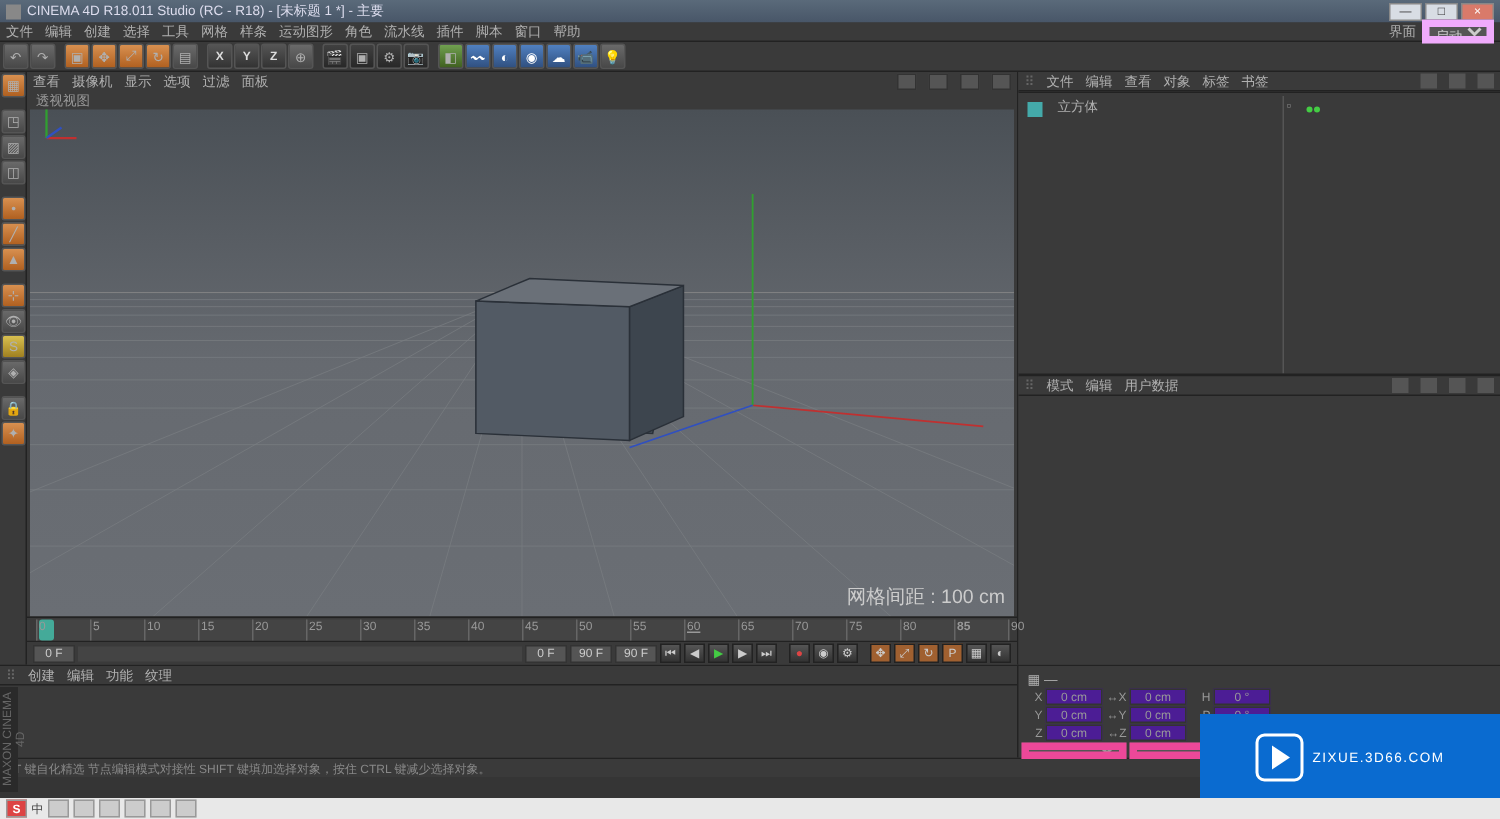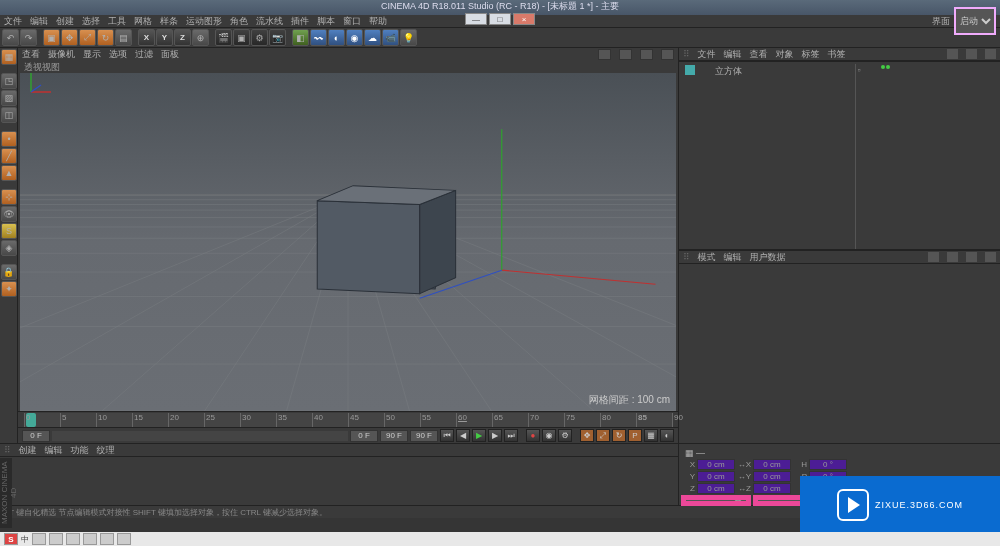--- a/index.html
+++ b/index.html
@@ -1,29 +1,29 @@
 <!DOCTYPE html>
 <html><head>
 <meta charset="utf-8">
 <style>
 * { margin: 0; padding: 0; box-sizing: border-box; font-family: "Microsoft YaHei", sans-serif; }
 body { width: 1000px; height: 546px; background: #353535; color: #b0b0b0; font-size: 10px; overflow: hidden; position: relative; }
 
 
-.titlebar { height: 15px; background: linear-gradient(#5a6a7a, #485668); display: flex; align-items: center; padding: 0 4px; color: #dde; font-size: 9px; flex-direction: column; }
+.titlebar { height: 15px; background: linear-gradient(#5a6a7a, #485668); display: flex; align-items: center; padding: 0 4px; color: #dde; font-size: 9px; }
 .titlebar .icon { width: 10px; height: 10px; background: #888; margin-right: 4px; }
 .titlebar .spacer { flex: 1; }
 .winbtns { display: flex; gap: 2px; }
 .winbtn { width: 22px; height: 12px; background: #d8dde4; border: 1px solid #888; display: flex; align-items: center; justify-content: center; font-size: 8px; color: #333; }
 .winbtn.close { background: #d97a6a; color: #fff; }
 
 
 .menubar { height: 13px; background: #3a3a3a; display: flex; align-items: center; padding: 0 4px; gap: 8px; font-size: 9px; border-bottom: 1px solid #222; }
 .menubar .layout-sel { margin-left: auto; display: flex; align-items: center; gap: 4px; }
-.menubar .layout-sel select { background: #555; color: #ccc; border: 2px solid #f0abfc; font-size: 9px; height: 28px; text-align: center; }
+.menubar .layout-sel select { background: #555; color: #ccc; border: 5px solid #f0abfc; font-size: 9px; height: 16px; text-align: center; }
 
 
 .toolbar { height: 20px; background: #3a3a3a; display: flex; align-items: center; padding: 0 2px; gap: 1px; border-bottom: 1px solid #222; }
 .tbtn { width: 17px; height: 17px; display: flex; align-items: center; justify-content: center; border: 1px solid #555; border-radius: 2px; background: #444; font-size: 9px; }
 .tbtn.orange { background: linear-gradient(#d89050, #b06020); }
 .tbtn.blue { background: linear-gradient(#5080c0, #305080); color: #fff; }
 .tbtn.grey { background: linear-gradient(#6a6a6a, #484848); }
 .tbtn.green { background: linear-gradient(#70a050, #406020); }
 .tbtn.dark { background: linear-gradient(#404040, #282828); }
 .tbtn.axis { background: linear-gradient(#555, #333); color: #ddd; font-weight: bold; font-size: 8px; }
@@ -41,21 +41,21 @@
 .lsep { height: 6px; }
 
 
 .viewarea { flex: 1; display: flex; flex-direction: column; background: #3a3a3a; }
 .viewmenu { height: 13px; background: #3a3a3a; display: flex; align-items: center; padding: 0 4px; gap: 8px; font-size: 9px; }
 .viewmenu .spacer { flex: 1; }
 .viewmenu .vbtn { width: 13px; height: 11px; background: #555; border: 1px solid #333; }
 .viewlabel { height: 12px; background: #3a3a3a; padding: 0 6px; font-size: 9px; color: #999; }
 .viewport { flex: 1; position: relative; background: linear-gradient(#4a5056 0%, #666a70 50%, #6a6e74 100%); overflow: hidden; margin: 0 2px; }
 .viewport svg { width: 100%; height: 100%; display: block; }
-.gridinfo { position: absolute; right: 6px; bottom: 4px; font-size: 10px; color: #ccc; }
+.gridinfo { position: absolute; right: 6px; bottom: 4px; font-size: 13px; color: #ccc; }
 .axisguide { position: absolute; left: 6px; bottom: 6px; }
 
 
 .timeline { height: 16px; background: #3a3a3a; display: flex; align-items: center; padding: 0 4px; border-top: 1px solid #222; position: relative; }
 .timeline .ruler { flex: 1; height: 14px; background: #444; position: relative; margin: 0 2px; }
 .timeline .ruler .tick { position: absolute; height: 100%; border-left: 1px solid #666; font-size: 8px; color: #999; padding-left: 1px; }
 .timeline .playhead { position: absolute; left: 2px; top: 0; width: 10px; height: 14px; background: #4a9; border-radius: 2px; }
 
 .tcontrols { height: 16px; background: #3a3a3a; display: flex; align-items: center; padding: 0 4px; gap: 2px; border-top: 1px solid #222; }
 .tcontrols input { width: 28px; height: 12px; background: #555; border: 1px solid #333; color: #ccc; font-size: 8px; text-align: center; }
@@ -65,21 +65,21 @@
 
 
 .rightpanel { width: 322px; background: #3a3a3a; display: flex; flex-direction: column; border-left: 1px solid #222; }
 .panelhead { height: 13px; background: #3a3a3a; display: flex; align-items: center; padding: 0 4px; gap: 8px; font-size: 9px; border-bottom: 1px solid #222; }
 .panelhead .spacer { flex: 1; }
 .panelhead .pbtn { width: 11px; height: 10px; background: #555; }
 .panel-obj { flex: 1.05; background: #3a3a3a; }
 .panel-obj .tree { padding: 2px 4px; border-top: 1px solid #222; height: 100%; background: #3a3a3a; display: flex; }
 .panel-obj .tree .col1 { flex: 0.55; border-right: 1px solid #555; }
 .panel-obj .tree .col2 { flex: 0.45; }
-.treeitem { display: flex; align-items: flex-start; gap: 20px; font-size: 9px; padding: 1px 2px; }
+.treeitem { display: flex; align-items: flex-end; gap: 10px; font-size: 9px; padding: 1px 2px; }
 .treeitem .cube-ico { width: 10px; height: 10px; background: #4aa; }
 .treeitem .dots { display: flex; gap: 1px; }
 .treeitem .dot { width: 4px; height: 4px; border-radius: 50%; }
 .treeitem .dot.g { background: #4c4; }
 .panel-attr { flex: 1; background: #3a3a3a; border-top: 2px solid #222; }
 .panel-attr .body { padding: 4px; }
 
 
 .bottom { height: 62px; background: #3a3a3a; display: flex; border-top: 1px solid #222; }
 .matpanel { flex: 1; background: #3a3a3a; }

